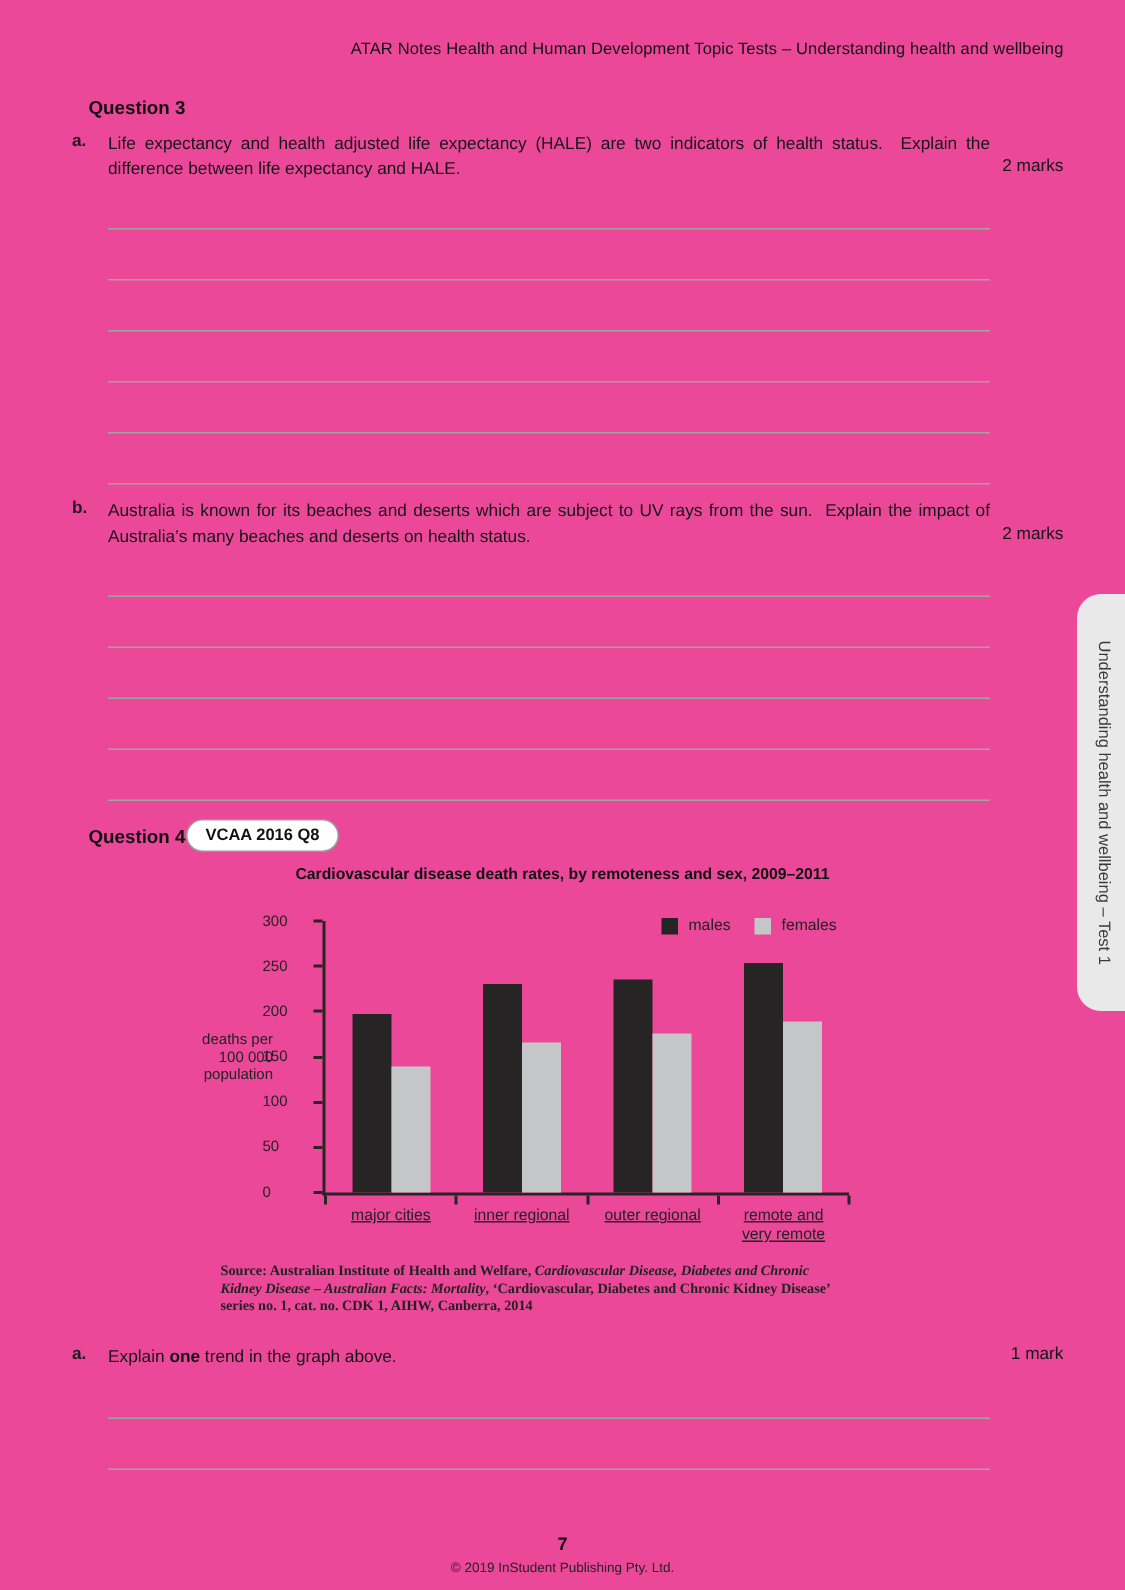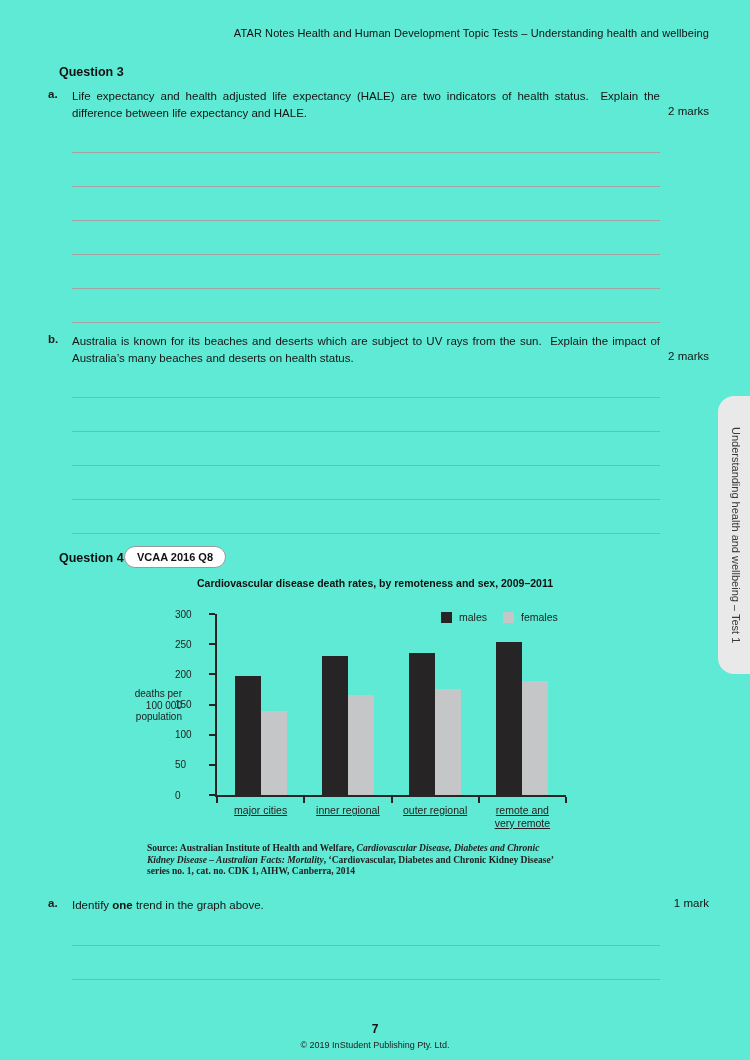--- a/index.html
+++ b/index.html
@@ -1,18 +1,18 @@
 <!DOCTYPE html>
 <html><head>
 <meta charset="utf-8">
 <style>
   * { margin:0; padding:0; box-sizing:border-box; }
   body { background:#fff; }
   .page {
-    position:relative; width:750px; height:1060px; background:#5eead4;
+    position:relative; width:750px; height:1060px; background:#ec4899;
     font-family:"Liberation Sans", sans-serif; color:#1c1c1c; overflow:hidden;
   }
   .header-title {
     position:absolute; top:27px; right:41px; font-size:11px; color:#111;
     letter-spacing:0.1px;
   }
   .qheading { position:absolute; left:45px; font-size:12.5px; font-weight:bold; color:#111;margin-left:14px; }
   .qletter  { position:absolute; left:48px; font-size:11.5px; font-weight:bold; }
   .qtext {
     position:absolute; left:72px; width:588px; font-size:11.5px; line-height:17px;
@@ -159,21 +159,21 @@
       <div class="bar" style="left: 218.125px; height: 106.187px; background: rgb(197, 198, 199);"></div>
       <div class="bar" style="left: 305.375px; height: 114.03px; background: rgb(197, 198, 199);"></div>
     </div>
 
   <div class="source">
     <span>Source: Australian Institute of Health and Welfare, </span><span class="italic">Cardiovascular Disease, Diabetes and Chronic Kidney Disease – Australian Facts: Mortality</span><span>, ‘Cardiovascular, Diabetes and Chronic Kidney Disease’ series no. 1, cat. no. CDK 1, AIHW, Canberra, 2014</span>
   </div>
 
   <span class="qletter" style="top:897px;">a.</span>
   <div class="qtext" style="top:897px;">
-    <span>Identify </span><span class="bold">one</span><span> trend in the graph above.</span>
+    <span>Explain </span><span class="bold">one</span><span> trend in the graph above.</span>
   </div>
   <span class="marks" style="top:897px;">1 mark</span>
   <div class="answer-lines" style="top:945px;">
       <div class="answer-line"></div>
       <div class="answer-line"></div>
     </div>
 
   <div class="side-tab">
     <span class="side-tab-text">Understanding health and wellbeing – Test 1</span>
   </div>

